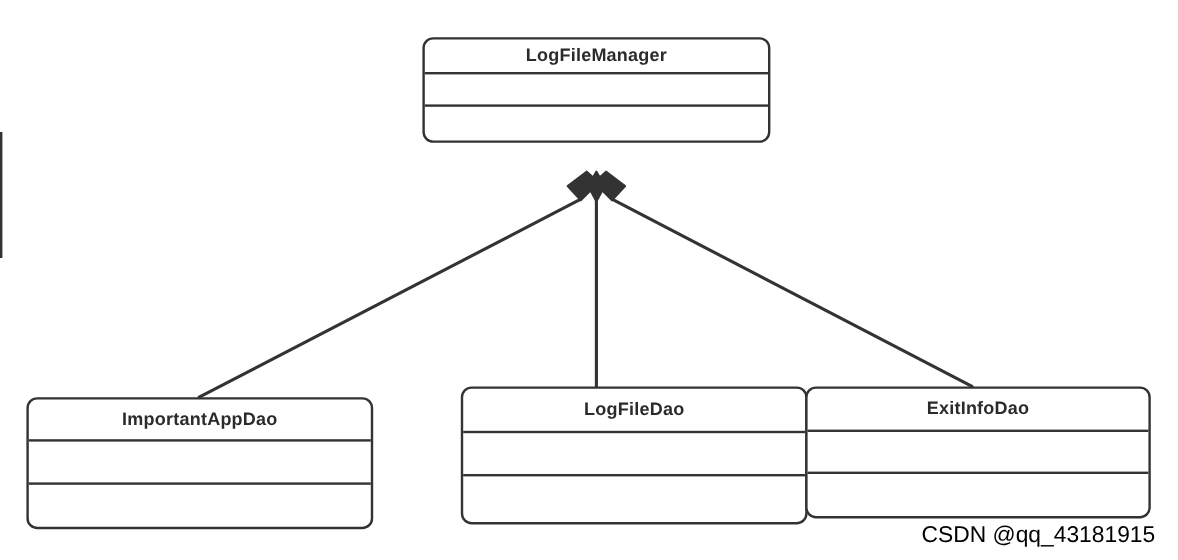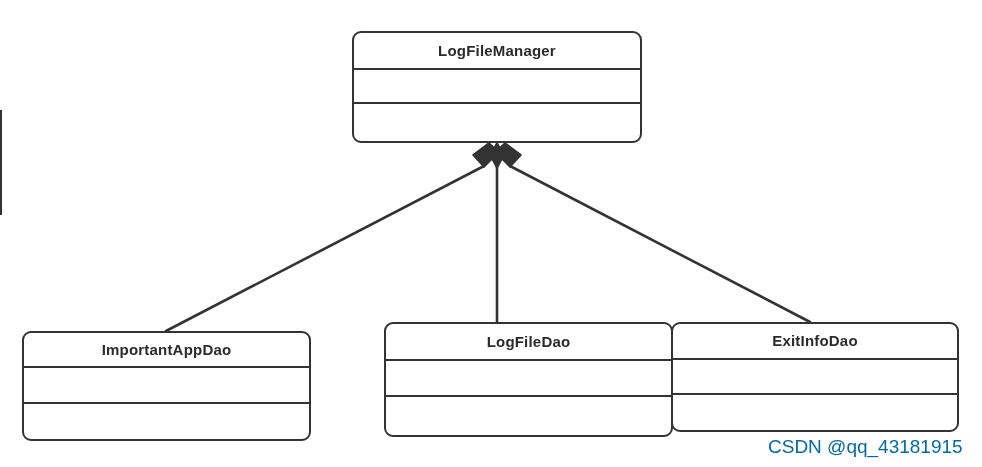--- a/index.html
+++ b/index.html
@@ -54,21 +54,21 @@
     box-sizing: border-box;
   }
   .edge-artifact {
     position: absolute;
     background: #333333;
   }
   .watermark {
     position: absolute;
     font-family: "Liberation Sans", sans-serif;
     font-size: 19px;
-    color: #0369a1;
+    color: #000000;
     white-space: nowrap;
     z-index: 8;
   }
 </style>
 </head>
 <body>
 
 <div id="diagram-canvas">
 
   <div class="edge-artifact" style="left:0px; top:110px; width:2px; height:105px;"></div>
@@ -84,21 +84,21 @@
       <line x1="497" y1="165" x2="497" y2="322" stroke="#333333" stroke-width="2.6" stroke-linecap="round"></line>
       <polygon points="497,143 504,155 497,168 490,155" fill="#333333" stroke="#333333" stroke-width="1.6" stroke-linejoin="round"></polygon>
     </g>
 
     <g>
       <line x1="510" y1="166" x2="810" y2="322" stroke="#333333" stroke-width="2.6" stroke-linecap="round"></line>
       <polygon points="505,143 521,155 510,167 495,152" fill="#333333" stroke="#333333" stroke-width="1.6" stroke-linejoin="round"></polygon>
     </g>
   </svg>
 
-  <div class="uml-class" style="left:352px; top:31px; width:290px; height:112px;">
+  <div class="uml-class" style="left:352px; top:31px; width:290px; height:88px;">
     <div class="uml-class-name" style="height:38px;">LogFileManager</div>
     <div class="uml-attrs" style="height:36px;"></div>
     <div class="uml-ops" style="height:38px;"></div>
   </div>
 
   <div class="uml-class" style="left:22px; top:331px; width:289px; height:110px;">
     <div class="uml-class-name" style="height:36px;">ImportantAppDao</div>
     <div class="uml-attrs" style="height:38px;"></div>
     <div class="uml-ops" style="height:36px;"></div>
   </div>

